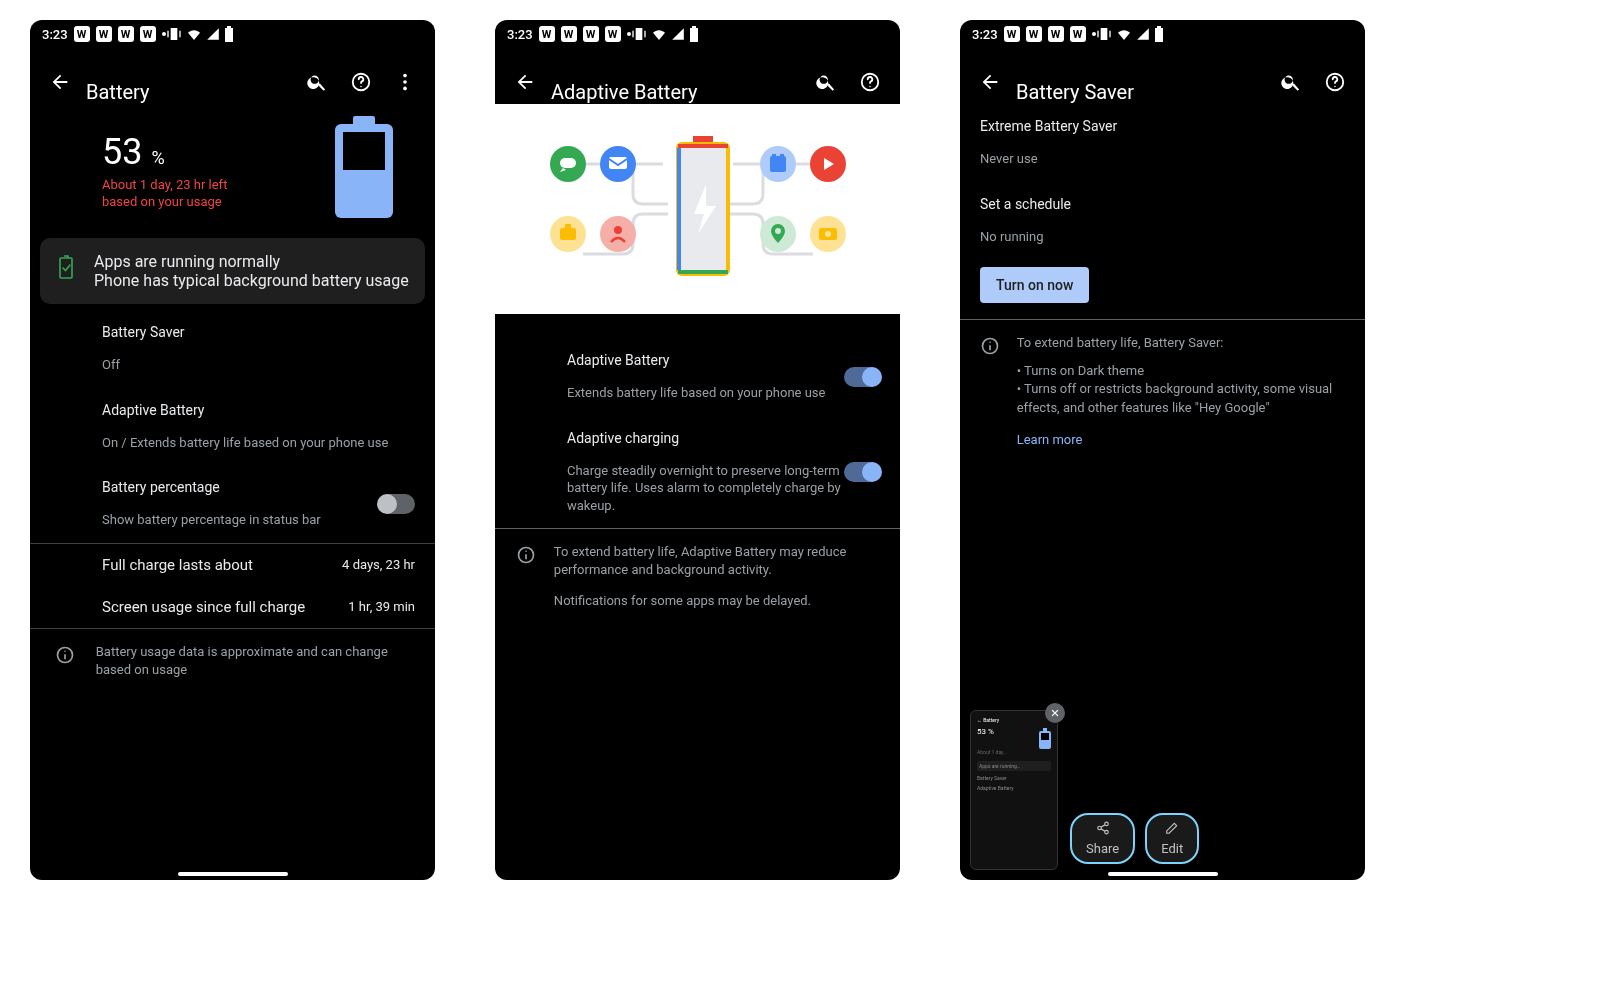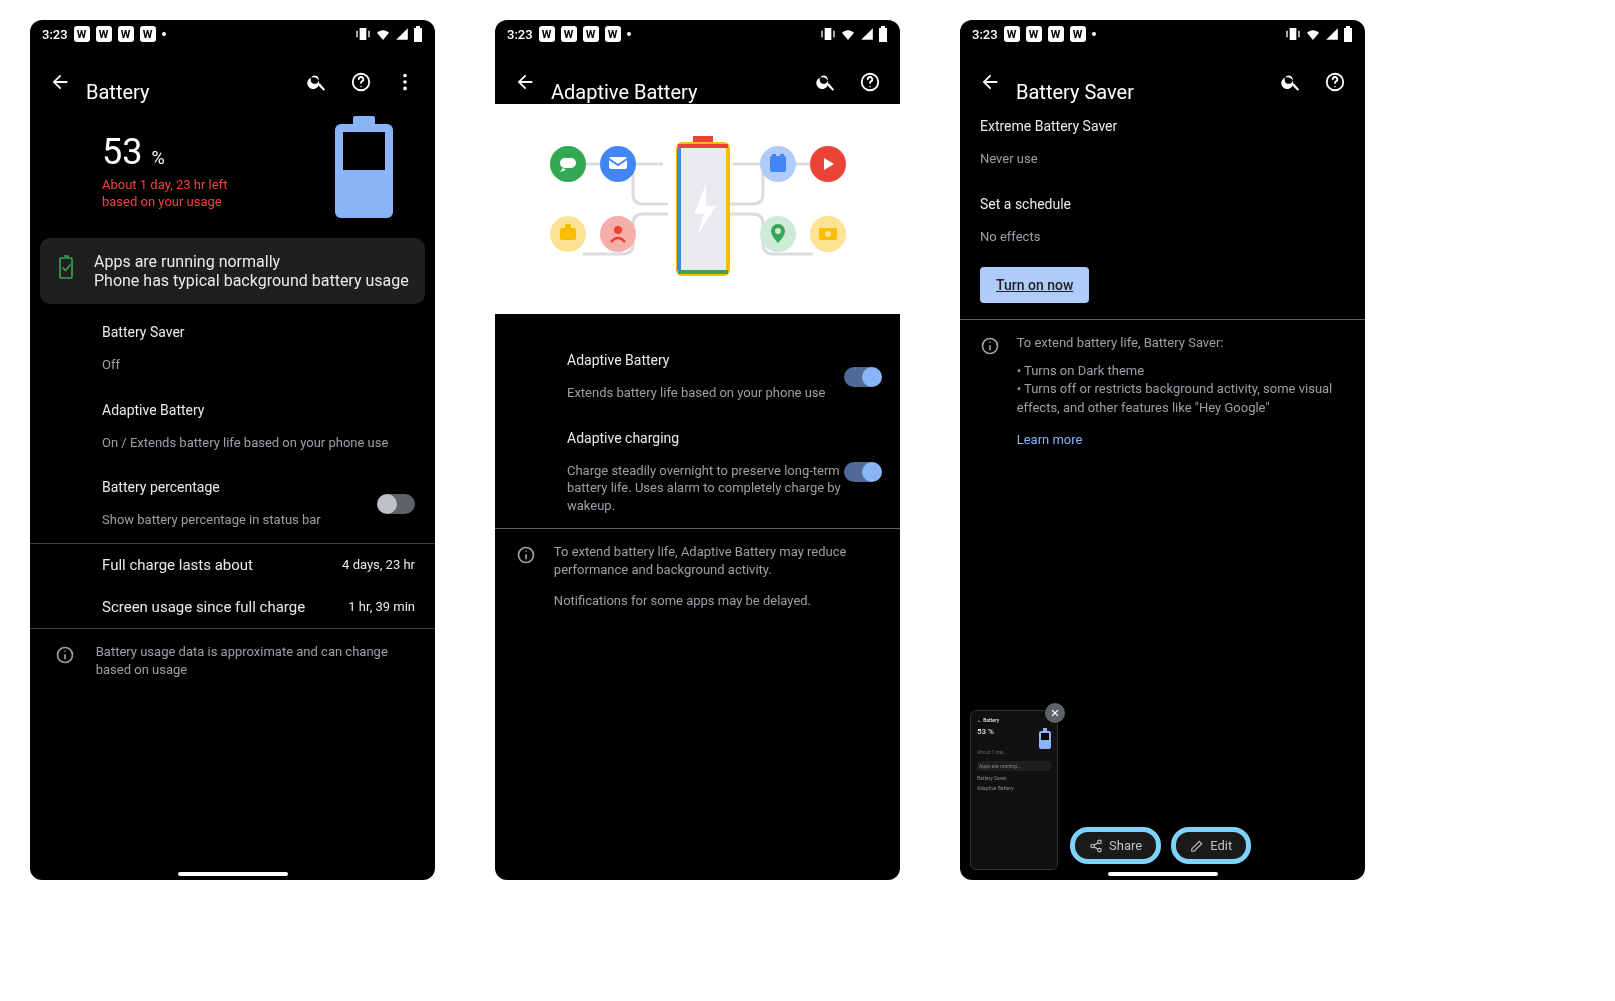--- a/index.html
+++ b/index.html
@@ -19,21 +19,20 @@
     overflow: hidden;
     display: flex;
     flex-direction: column;
     color: #e8eaed;
     position: relative;
   }
   .status-bar {
     height: 28px;
     display: flex;
     align-items: center;
-    justify-content: space-between;
     padding: 0 12px;
     font-size: 13px;
     font-weight: 500;
     color: #fff;
   }
   .status-left { display: flex; align-items: center; gap: 6px; }
   .status-right { display: flex; align-items: center; gap: 4px; }
   .w-icon {
     background: #fff; color: #000; width: 16px; height: 16px;
     border-radius: 3px; font-size: 11px; font-weight: 700;
@@ -116,42 +115,42 @@
   
   .adaptive-hero {
     background: #fff; height: 210px; position: relative;
     display: flex; align-items: center; justify-content: center;
   }
   .adaptive-hero svg { width: 350px; height: 170px; }
   
   .md-btn {
     display: inline-block; background: #aecbfa; color: #202124;
     font-size: 14px; font-weight: 500; padding: 10px 16px;
-    border-radius: 4px; margin-left: 20px; text-decoration: underline;
+    border-radius: 4px; margin-left: 20px;
   }
   .link { color: #8ab4f8; font-size: 13px; }
   
   .shot-thumb {
     position: absolute; bottom: 10px; left: 10px;
     width: 88px; height: 160px; background: #111;
     border-radius: 6px; border: 1px solid #333;
   }
   .shot-thumb .close-x {
     position: absolute; top: -8px; right: -8px; width: 20px; height: 20px;
     border-radius: 50%; background: #5f6368; color: #fff;
     font-size: 12px; display:flex; align-items:center; justify-content:center;
   }
   .shot-actions {
     position: absolute; bottom: 16px; left: 110px;
     display: flex; gap: 10px;
   }
   .chip {
-    border: 5px solid #7dd3fc; border-radius: 18px;
+    border: 2px solid #7dd3fc; border-radius: 18px;
     padding: 6px 14px; font-size: 13px; color: #bdc1c6;
-    display: flex; align-items: center; gap: 6px; background: #1a1a1a;
+    display: flex; align-items: center; gap: 6px; background: #1a1a1a; flex-direction: column;
   }
   .nav-pill {
     position: absolute; bottom: 4px; left: 50%; transform: translateX(-50%);
     width: 110px; height: 4px; background: #fff; border-radius: 2px;
   }
   svg { display: block; }
   
   .shot-thumb .mini {
     padding: 6px; font-size: 5px; color: #8ab4f8; line-height: 1.2;
   }
@@ -480,21 +479,21 @@
     </div>
   </div>
 
   <div class="content">
     <div class="section" style="padding-left:20px">
       <div class="p-title">Extreme Battery Saver</div>
       <div class="p-sub">Never use</div>
     </div>
     <div class="section" style="padding-left:20px">
       <div class="p-title">Set a schedule</div>
-      <div class="p-sub">No effects</div>
+      <div class="p-sub">No running</div>
     </div>
 
     <div style="padding:8px 0 16px 0">
       <span class="md-btn">Turn on now</span>
     </div>
 
     <div class="divider-light"></div>
 
     <div class="info-row">
       <div class="info-icon">

